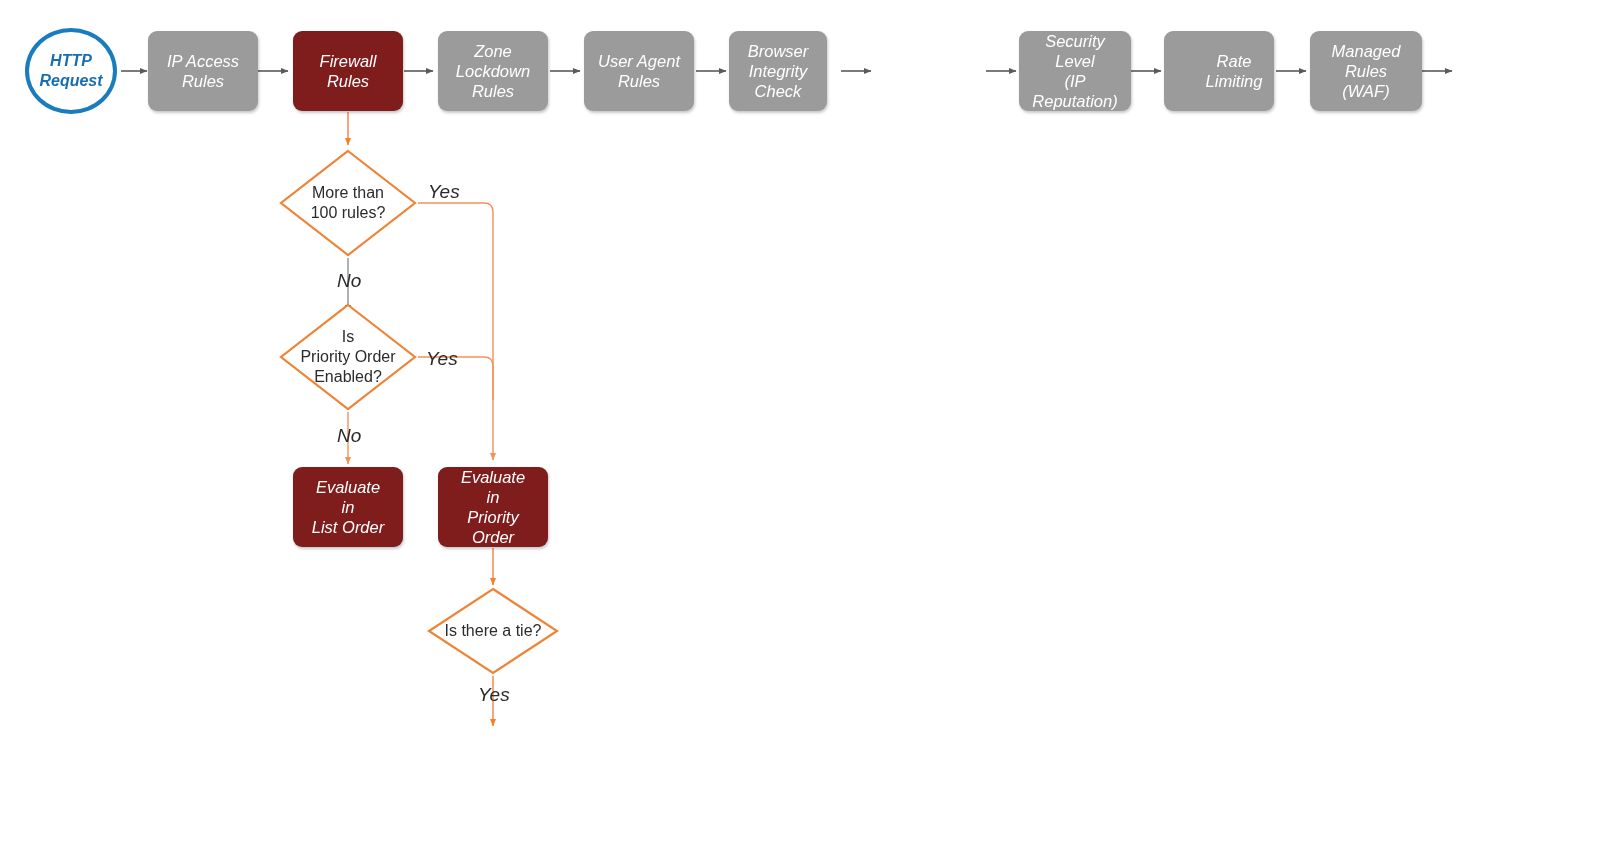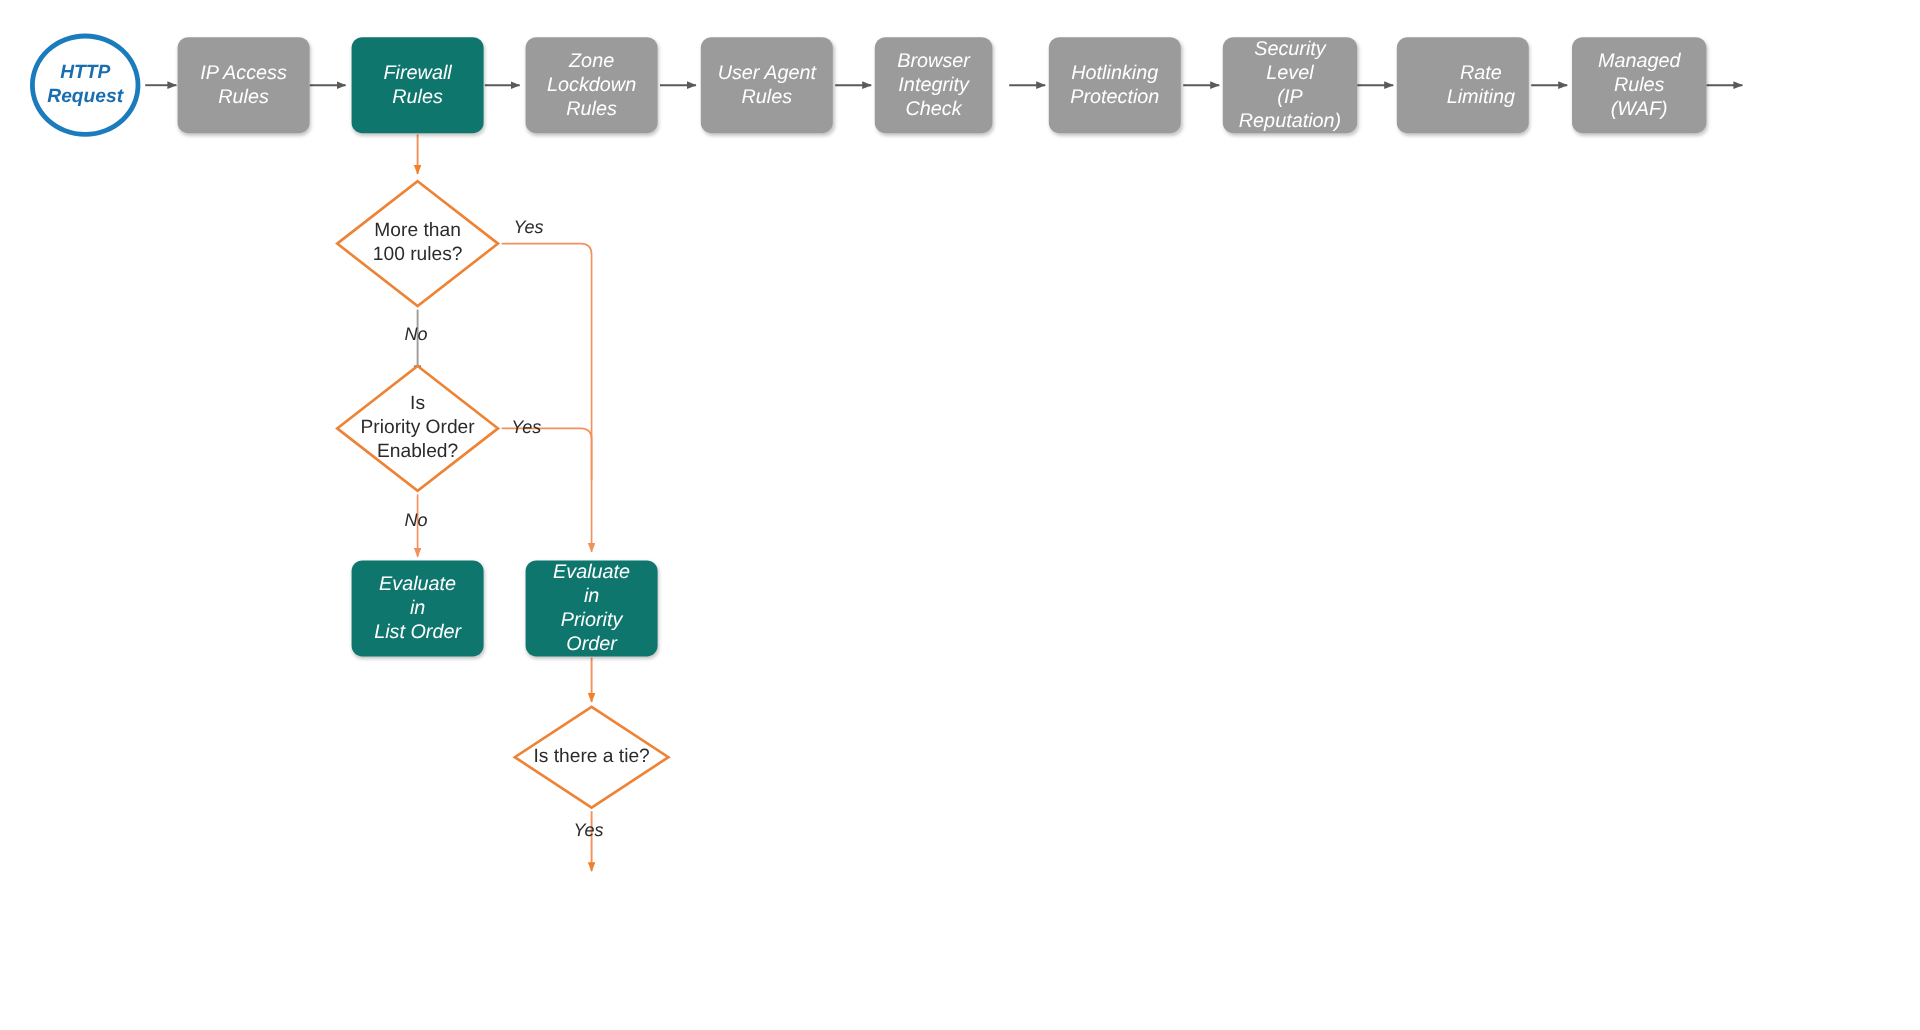--- a/index.html
+++ b/index.html
@@ -37,21 +37,21 @@
   .box {
     border-radius: 9px;
     box-shadow: 1px 2px 3px rgba(0,0,0,0.22);
     font-style: italic;
     color: #ffffff;
     font-size: 16.5px;
     padding: 2px 6px;
     white-space: pre-line;
   }
   .box.grey { background: #9b9b9b; }
-  .box.orange { background: #0f766e; }
+  .box.orange { background: #7f1d1d; }
   .circle {
     border-radius: 50%;
     font-style: italic;
     font-weight: bold;
     font-size: 16px;
     white-space: pre-line;
   }
   .circle.start {
     background: #ffffff;
     border: 4px solid #1a7bbd;
@@ -79,21 +79,21 @@
     align-items: center;
     justify-content: center;
     text-align: center;
     font-size: 16px;
     color: #2b2b2b;
     line-height: 1.25;
     white-space: pre-line;
   }
   .edge-label {
     position: absolute;
-    font-size: 15px;
+    font-size: 19px;
     font-style: italic;
     color: #2b2b2b;
     white-space: nowrap;
   }
 </style>
 </head>
 <body>
 
 <div id="canvas">
 
@@ -163,24 +163,20 @@
     <span>User Agent
 Rules</span>
   </div>
 
   <div class="node box grey" style="left:729px; top:31px; width:98px; height:80px;">
     <span>Browser
 Integrity
 Check</span>
   </div>
 
-  <div class="node box grey" style="left:874px; top:31px; width:110px; height:80px;">
-    <span>Hotlinking
-Protection</span>
-  </div>
 
   <div class="node box grey" style="left:1019px; top:31px; width:112px; height:80px;">
     <span>Security
 Level
 (IP Reputation)</span>
   </div>
 
   <div class="node box grey" style="left:1164px; top:31px; width:110px; height:80px;padding-left:36px;">
     <span>Rate
 Limiting</span>

